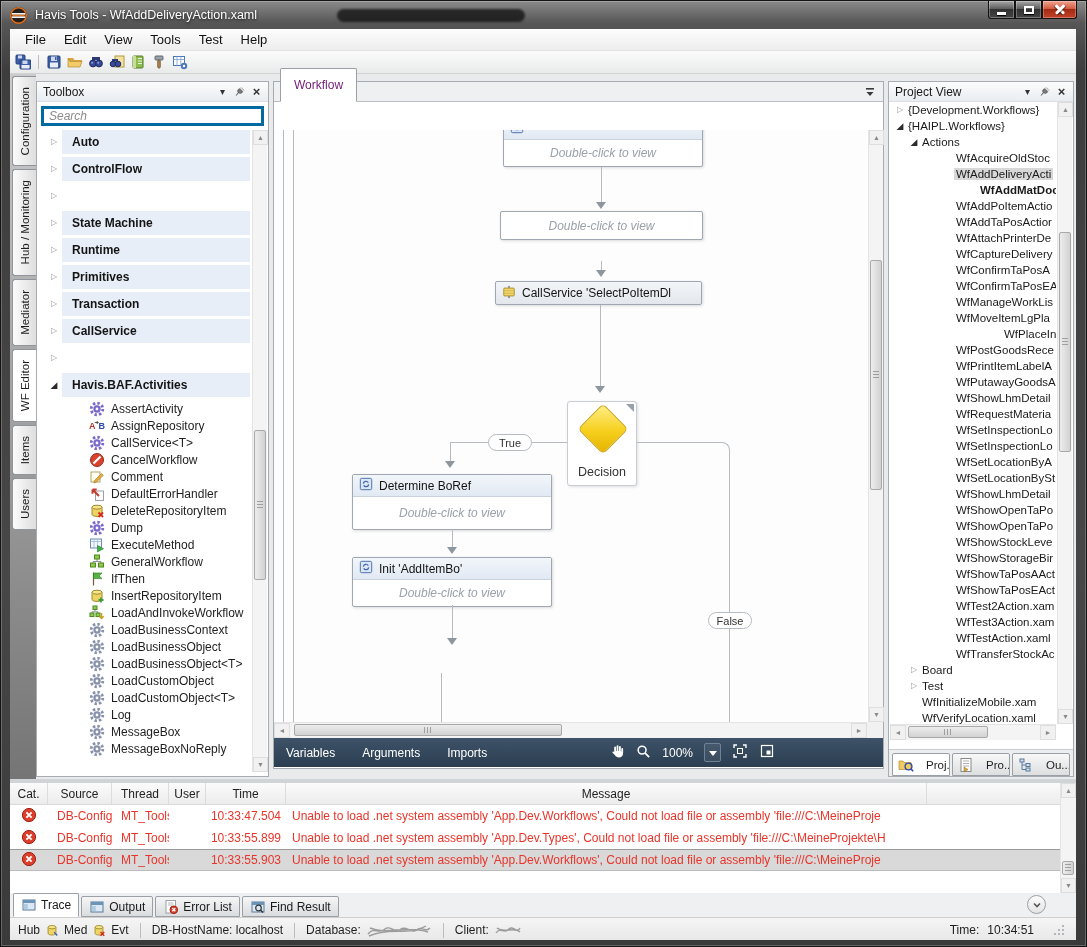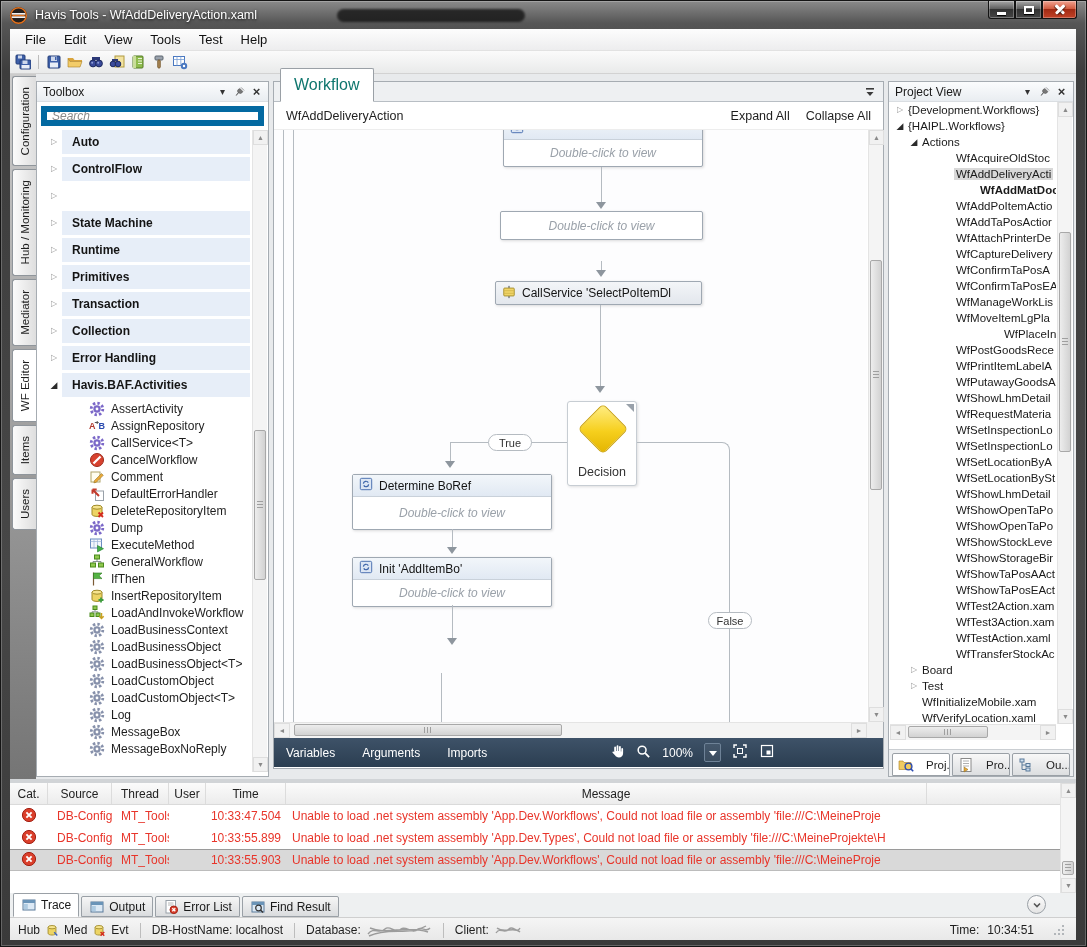--- a/index.html
+++ b/index.html
@@ -32,21 +32,21 @@
 .side-tab{width:24px;margin-left:2px;border:1px solid #8f959b;border-right:none;border-radius:3px 0 0 3px;background:linear-gradient(90deg,#fbfbfb,#dedede);display:flex;align-items:center;justify-content:center;padding:10px 0;flex:none}
 .side-tab.active{background:#fff}
 .side-tab span{writing-mode:vertical-rl;transform:rotate(180deg);font-size:11.5px;color:#1e1e1e;white-space:nowrap}
 .panel{position:absolute;border:1px solid #a6acb2;background:#fff}
 .panel-head{height:20px;display:flex;align-items:center;padding:0 3px 0 6px;background:linear-gradient(#fbfcfd,#e9edf1);border-bottom:1px solid #dadee2;font-size:12px;color:#1a1a1a}
 .panel-title{flex:1}
 .ph-btn{width:17px;height:16px;text-align:center;color:#333;font-size:10px;line-height:16px;display:flex;align-items:center;justify-content:center}
 .ph-x{font-size:13px;font-weight:bold}
 
 .toolbox{left:26px;top:7px;width:233px;height:696px}
-.search{position:absolute;left:4px;right:4px;top:24px;height:20px;border:6px solid #0369a1;font-size:12px;padding:0 5px;color:#444;font-family:"Liberation Sans",sans-serif}
+.search{position:absolute;left:4px;right:4px;top:24px;height:20px;border:3px solid #0369a1;font-size:12px;padding:0 5px;color:#444;font-family:"Liberation Sans",sans-serif}
 .search::placeholder{color:#8a8a8a;font-style:italic}
 .tb-list{position:absolute;left:2px;right:17px;top:48px;bottom:4px;overflow:hidden}
 .tb-cat{height:24px;margin-bottom:3px;display:flex;align-items:center}
 .expander{display:inline-block;width:12px;font-size:8px;color:#9a9a9a;text-align:center;flex:none;line-height:1}
 .expander.expanded{color:#2a2a2a;font-size:9px}
 .tb-cat .expander{margin-left:9px;margin-right:2px}
 .tb-band{flex:1;height:100%;background:#e7eef8;display:flex;align-items:center;padding-left:10px;font-weight:bold;font-size:12px;color:#141414;margin-right:1px}
 .tb-item{height:17px;display:flex;align-items:center;gap:6px;padding-left:50px;font-size:12px;color:#1e1e1e;white-space:nowrap}
 .tb-item .ic{width:16px;height:16px;flex:none;display:flex;align-items:center;justify-content:center}
 
@@ -58,21 +58,21 @@
 .hscroll .sb-btn{top:0;height:15px;width:16px}
 .hscroll .sb-left{left:0}.hscroll .sb-right{right:0}
 .sb-thumb{position:absolute;left:1px;width:12px;background:linear-gradient(90deg,#ededed,#d2d2d2);border:1px solid #a8a8a8;border-radius:2px}
 .sb-thumb::after{content:"";position:absolute;left:2px;right:2px;top:50%;margin-top:-4px;height:8px;background:repeating-linear-gradient(180deg,#9f9f9f 0 1px,transparent 1px 3px)}
 .h-thumb{position:absolute;top:1px;height:12px;background:linear-gradient(#ededed,#d2d2d2);border:1px solid #a8a8a8;border-radius:2px}
 .h-thumb::after{content:"";position:absolute;top:2px;bottom:2px;left:50%;margin-left:-4px;width:8px;background:repeating-linear-gradient(90deg,#9f9f9f 0 1px,transparent 1px 3px)}
 .tb-scroll{right:1px;top:48px;bottom:4px}
 
 .designer{left:263px;top:7px;width:611px;height:688px;background:#fff}
 .doc-tabstrip{position:absolute;left:0;right:0;top:0;height:20px;background:#eef0f2;border-bottom:1px solid #b8bec4}
-.doc-tab{position:absolute;left:6px;bottom:-1px;height:20px;padding:16px 13px;background:#fff;border:1px solid #9aa0a6;border-bottom:1px solid #fff;border-radius:2px 2px 0 0;font-size:16px;display:flex;align-items:center;color:#0f766e}
+.doc-tab{position:absolute;left:6px;bottom:-1px;height:20px;padding:16px 13px;background:#fff;border:1px solid #9aa0a6;border-bottom:1px solid #fff;border-radius:2px 2px 0 0;font-size:12px;display:flex;align-items:center;color:#701a75}
 .tablist-icon{position:absolute;right:7px;top:4px;display:flex}
 .doc-header{position:absolute;left:0;right:0;top:20px;height:28px;background:#fff;display:flex;align-items:center;justify-content:space-between;padding:0 12px;font-size:12.5px;color:#222;border-bottom:1px solid #ededed}
 .links{display:flex;gap:16px}
 .links a{color:#1e1e1e;cursor:pointer;text-decoration:none}
 .canvas{position:absolute;left:0;width:593px;top:48px;height:592px;background:#fdfdfe;overflow:hidden}
 .cv-scroll{right:0;top:48px;height:592px}
 .ds-h{left:0;right:16px;top:640px}
 .ds-corner{position:absolute;right:0;top:640px;width:16px;height:16px;background:#f1f1f1}
 .designer-bar{position:absolute;left:0;right:0;top:656px;height:29px;background:linear-gradient(#3e5268,#2b3e51);display:flex;align-items:center;color:#fff;font-size:12px;padding-left:12px}
 .designer-bar .lbl{margin-right:27px}
@@ -335,28 +335,25 @@
               </div>
               <div class="tb-cat">
                 <span class="expander collapsed">▷</span>
                 <div class="tb-band">
                   <span>Transaction</span>
                 </div>
               </div>
               <div class="tb-cat">
                 <span class="expander collapsed">▷</span>
                 <div class="tb-band">
-                  <span>Collection</span>
+                  <span>CallService</span>
                 </div>
               </div>
               <div class="tb-cat">
                 <span class="expander collapsed">▷</span>
-                <div class="tb-band">
-                  <span>Error Handling</span>
-                </div>
               </div>
               <div class="tb-cat">
                 <span class="expander expanded">◢</span>
                 <div class="tb-band">
                   <span>Havis.BAF.Activities</span>
                 </div>
               </div>
             </div>
           <div>
 
@@ -580,27 +577,20 @@
 
       <div class="panel designer">
         <div class="doc-tabstrip">
           <div class="doc-tab active">Workflow</div>
           <span class="tablist-icon">
               <svg width="12" height="12">
                 <rect x="2" y="2" width="8" height="1.6" fill="#3a3a3a"></rect>
                 <path d="M2.5 6 h7 l-3.5 4 z" fill="#3a3a3a"></path>
               </svg>
             </span>
-        </div>
-        <div class="doc-header">
-          <span>WfAddDeliveryAction</span>
-          <span class="links">
-            <a>Expand All</a>
-            <a>Collapse All</a>
-          </span>
         </div>
 
         <div class="canvas">
           <div class="vline" style="left:9px;top:0;height:592px"></div>
           <div class="vline" style="left:19px;top:0;height:592px"></div>
 
           <div class="node" style="left:229px;top:-13px;width:200px">
             <div class="node-h">
                 <span class="ic"><svg width="14" height="14" viewBox="0 0 16 16">
                     <rect x="1.5" y="1.5" width="13" height="13" rx="1.5" fill="#dce6f4" stroke="#3a62a8"></rect>

